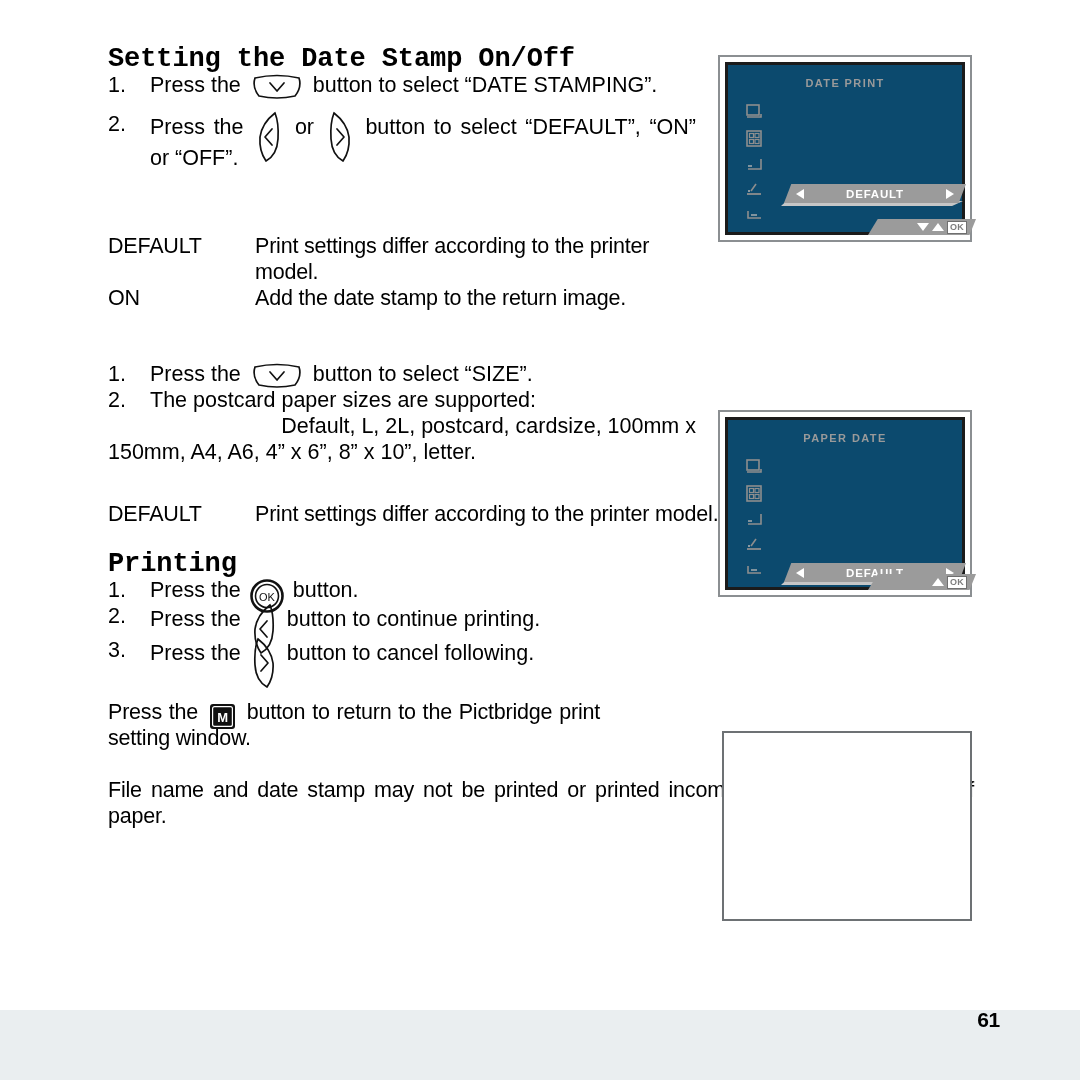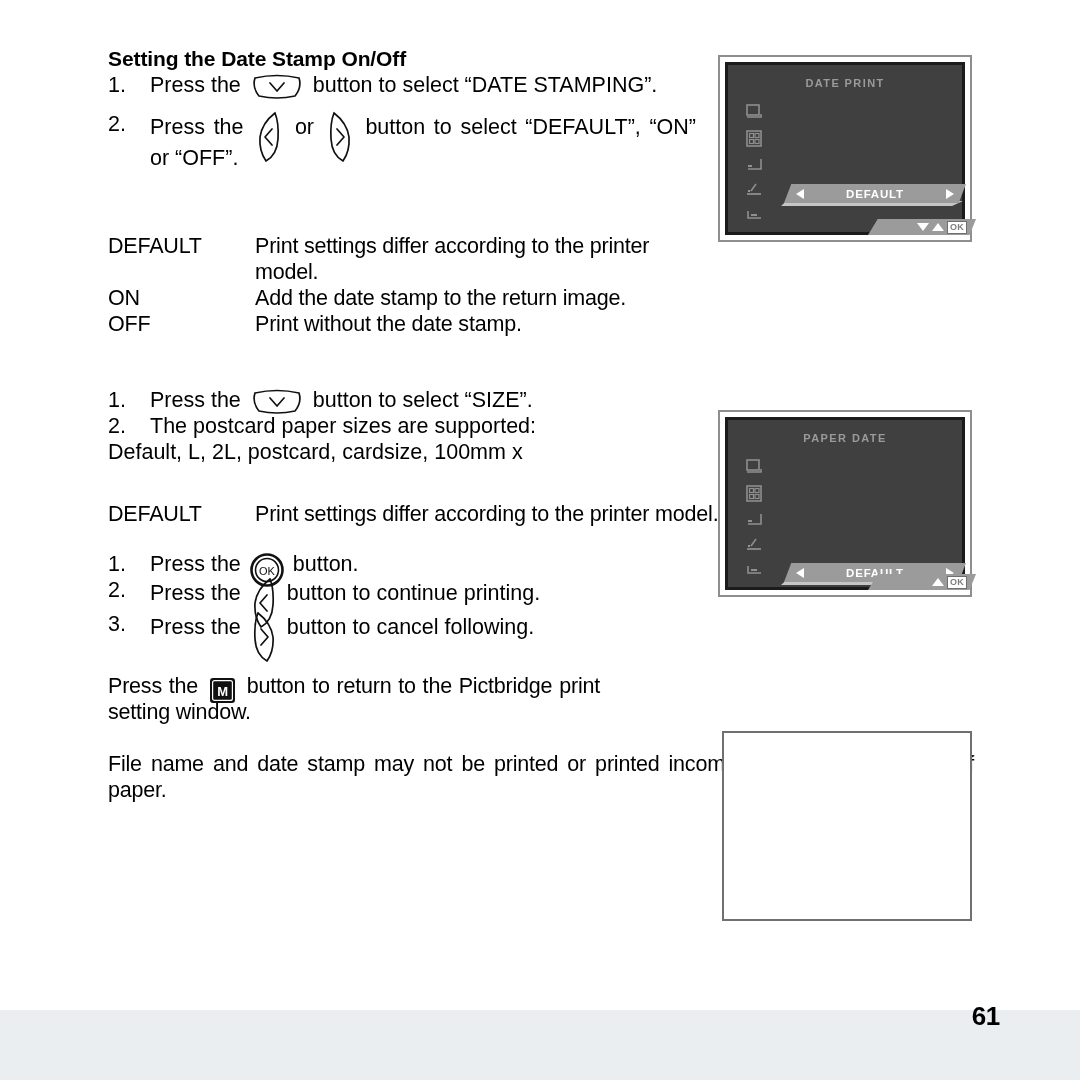--- a/index.html
+++ b/index.html
@@ -16,24 +16,25 @@
     overflow: hidden;
   }
 
   .page {
     position: absolute;
     inset: 0;
   }
 
   
   .h-sec {
-    font-size: 21px;
+    font-size: 27px;
     font-weight: bold;
     letter-spacing: -0.1px;
     line-height: 26px;
+    font-family: Liberation Mono, monospace;
   }
   .body-txt {
     font-size: 21.5px;
     line-height: 26px;
     letter-spacing: -0.2px;
   }
   .just {
     text-align: justify;
     text-align-last: left;
   }
@@ -88,21 +89,21 @@
     position: absolute;
     background: #ffffff;
     border: 2px solid #8b8f92;
     box-sizing: border-box;
   }
   .lcd-inner {
     position: absolute;
     inset: 5px;
     border: 3px solid #1b1b1b;
     box-sizing: border-box;
-    background: #404040;
+    background: #0c4a6e;
   }
   .lcd-title {
     position: absolute;
     top: 12px;
     left: 0;
     right: 0;
     text-align: center;
     font-size: 11px;
     font-weight: bold;
     letter-spacing: 1.4px;
@@ -206,21 +207,21 @@
     left: 0;
     right: 0;
     bottom: 0;
     height: 70px;
     background: #eaeef0;
   }
   .page-num {
     position: absolute;
     right: 80px;
     bottom: 48px;
-    font-size: 26px;
+    font-size: 21px;
     font-weight: bold;
     letter-spacing: -0.3px;
   }
   .sp-sm { height: 13px; }
 </style>
 </head>
 <body>
 
 <div class="page">
 
@@ -269,24 +270,20 @@
 
     <div>
       <div class="step">
         <div class="body-txt" style="width:147px; flex:0 0 147px;">DEFAULT</div>
         <div class="body-txt" style="flex:1 1 auto;">Print settings differ according to the printer model.</div>
       </div>
       <div class="step">
         <div class="body-txt" style="width:147px; flex:0 0 147px;">ON</div>
         <div class="body-txt" style="flex:1 1 auto;">Add the date stamp to the return image.</div>
       </div>
-      <div class="step">
-        <div class="body-txt" style="width:147px; flex:0 0 147px;">OFF</div>
-        <div class="body-txt" style="flex:1 1 auto;">Print without the date stamp.</div>
-      </div>
     </div>
 
     <div style="height:50px"></div>
 
 
     <div class="step">
       <div class="step-num">1.</div>
       <div class="step-body">
         <span>Press the</span>
         <span class="btn-glyph g-down">
@@ -296,33 +293,35 @@
           </svg>
         </span>
         <span>button to select “SIZE”.</span>
       </div>
     </div>
 
     <div class="step">
       <div class="step-num">2.</div>
       <div class="step-body">
         <div>The postcard paper sizes are supported:</div>
-        <div style="margin-left:-42px; width:588px;">Default,  L,  2L,  postcard,  cardsize,  100mm  x</div>
+        <div style="margin-left:-42px; width:588px;text-align:right;">Default,  L,  2L,  postcard,  cardsize,  100mm  x</div>
+        <div style="margin-left:-42px; width:588px;">150mm, A4, A6, 4” x 6”, 8” x 10”, letter.</div>
       </div>
     </div>
 
     <div style="height:36px"></div>
 
     <div class="step">
       <div class="body-txt" style="width:147px; flex:0 0 147px;">DEFAULT</div>
       <div class="body-txt" style="flex:1 1 auto; white-space:nowrap;">Print settings differ according to the printer model.</div>
     </div>
 
     <div style="height:24px"></div>
 
+    <div class="h-sec">Printing</div>
 
     <div class="step">
       <div class="step-num">1.</div>
       <div class="step-body">
         <span>Press the</span>
         <span class="btn-glyph g-ok">
           <svg viewBox="0 0 34 34">
             <circle cx="17" cy="17" r="15.5" fill="none" stroke="#111" stroke-width="2.6"></circle>
             <circle cx="17" cy="17" r="11.5" fill="none" stroke="#111" stroke-width="1.6"></circle>
             <text x="17" y="21.5" text-anchor="middle" font-family="Liberation Sans, sans-serif" font-size="11" fill="#111">OK</text>

